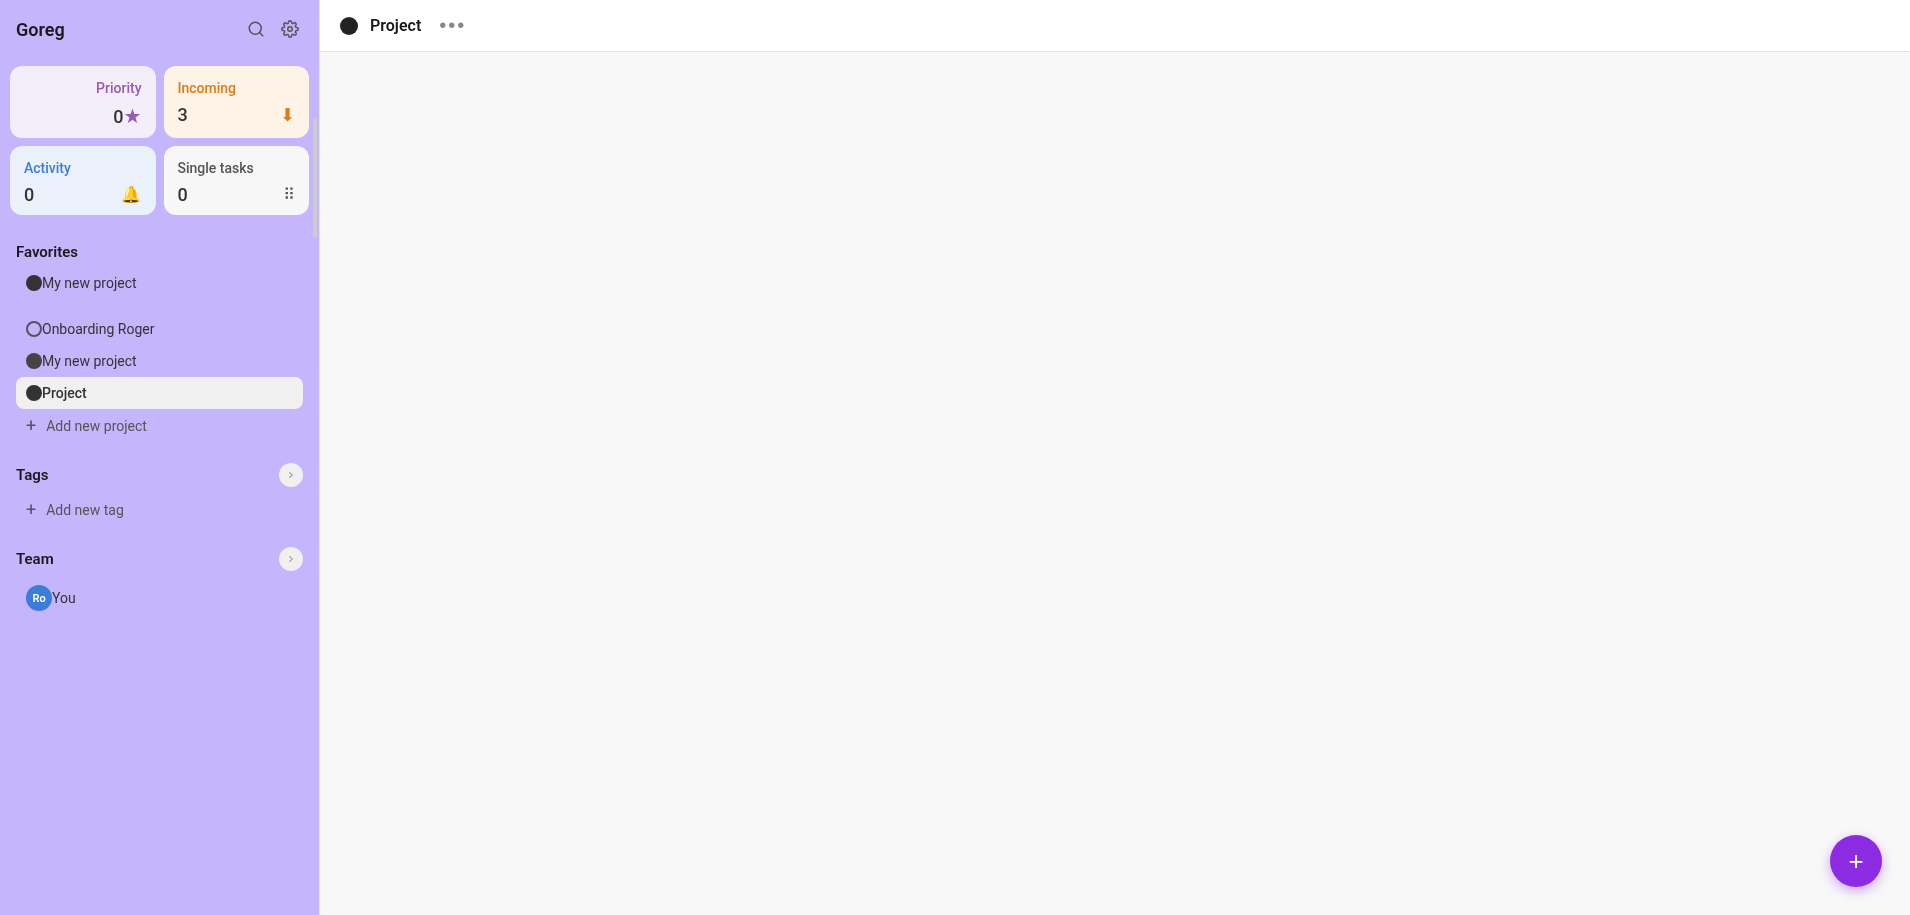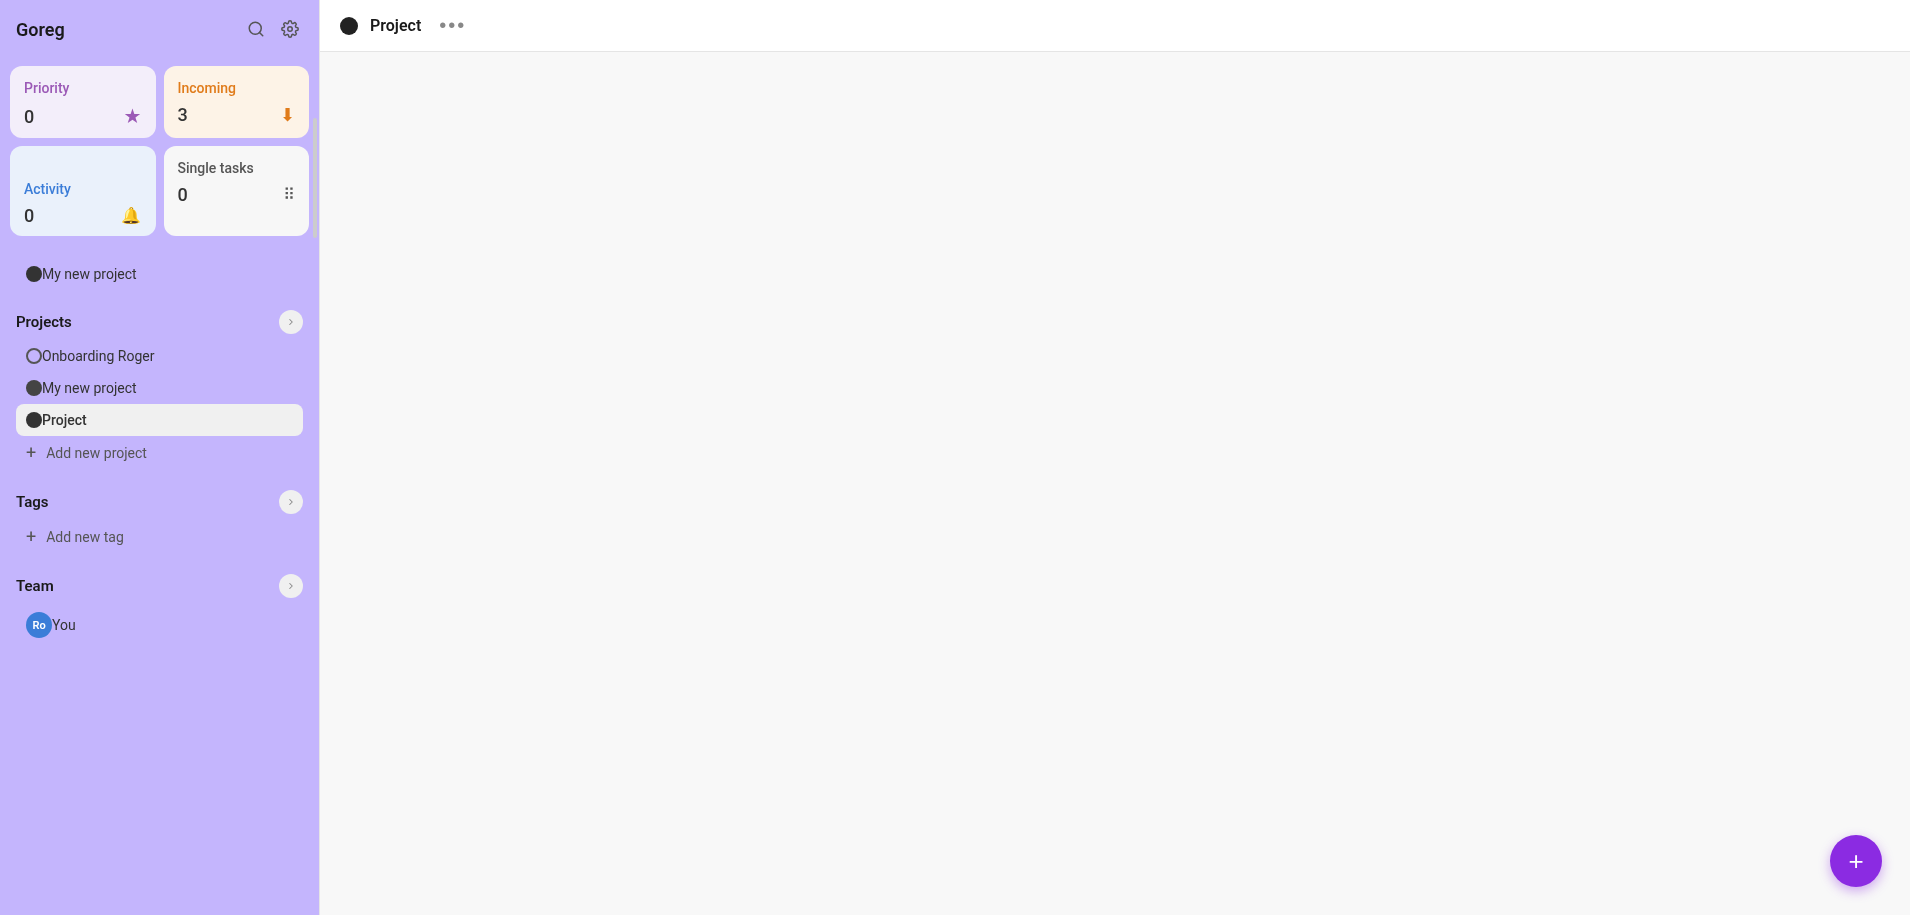--- a/index.html
+++ b/index.html
@@ -73,20 +73,21 @@
       border-radius: 12px;
       padding: 14px 14px 10px 14px;
       display: flex;
       flex-direction: column;
       gap: 8px;
       cursor: pointer;
     }
 
     .quick-card.priority {
       background: #f3eefa;
+      align-items: flex-end;
     }
 
     .quick-card.incoming {
       background: #fdf3e7;
     }
 
     .quick-card.activity {
       background: #eaf1fb;
     }
 
@@ -100,21 +101,21 @@
       justify-content: space-between;
     }
 
     .quick-card-label {
       font-size: 14px;
       font-weight: 500;
     }
 
     .quick-card.priority .quick-card-label { color: #9b59b6; }
     .quick-card.incoming .quick-card-label { color: #e07b1a; }
-    .quick-card.activity .quick-card-label { color: #3b7dd8; margin-top: 21px; }
+    .quick-card.activity .quick-card-label { color: #3b7dd8; }
     .quick-card.single-tasks .quick-card-label { color: #555; }
 
     .quick-card-bottom {
       display: flex;
       align-items: center;
       justify-content: space-between;
     }
 
     .quick-card-count {
       font-size: 18px;
@@ -374,35 +375,30 @@
         </div>
         <div class="quick-card-bottom">
           <span class="quick-card-count">0</span>
           <span class="quick-card-icon" style="font-size:16px;">⠿</span>
         </div>
       </div>
 
     </div>
 
     <div class="section">
+      <div class="section-header">
+        <span class="section-title">Favorites</span>
+      </div>
       <div class="nav-item">
         <div class="dot dot-black"></div>
         <span>My new project</span>
       </div>
     </div>
 
     <div class="section">
-      <div class="section-header">
-        <span class="section-title">Projects</span>
-        <div class="chevron-icon">
-          <svg width="10" height="10" viewBox="0 0 24 24" fill="none" stroke="currentColor" stroke-width="2.5" stroke-linecap="round" stroke-linejoin="round">
-            <polyline points="9 18 15 12 9 6"></polyline>
-          </svg>
-        </div>
-      </div>
 
       <div class="nav-item">
         <div class="dot-ring"></div>
         <span>Onboarding Roger</span>
       </div>
 
       <div class="nav-item">
         <div class="dot dot-dark"></div>
         <span>My new project</span>
       </div>

